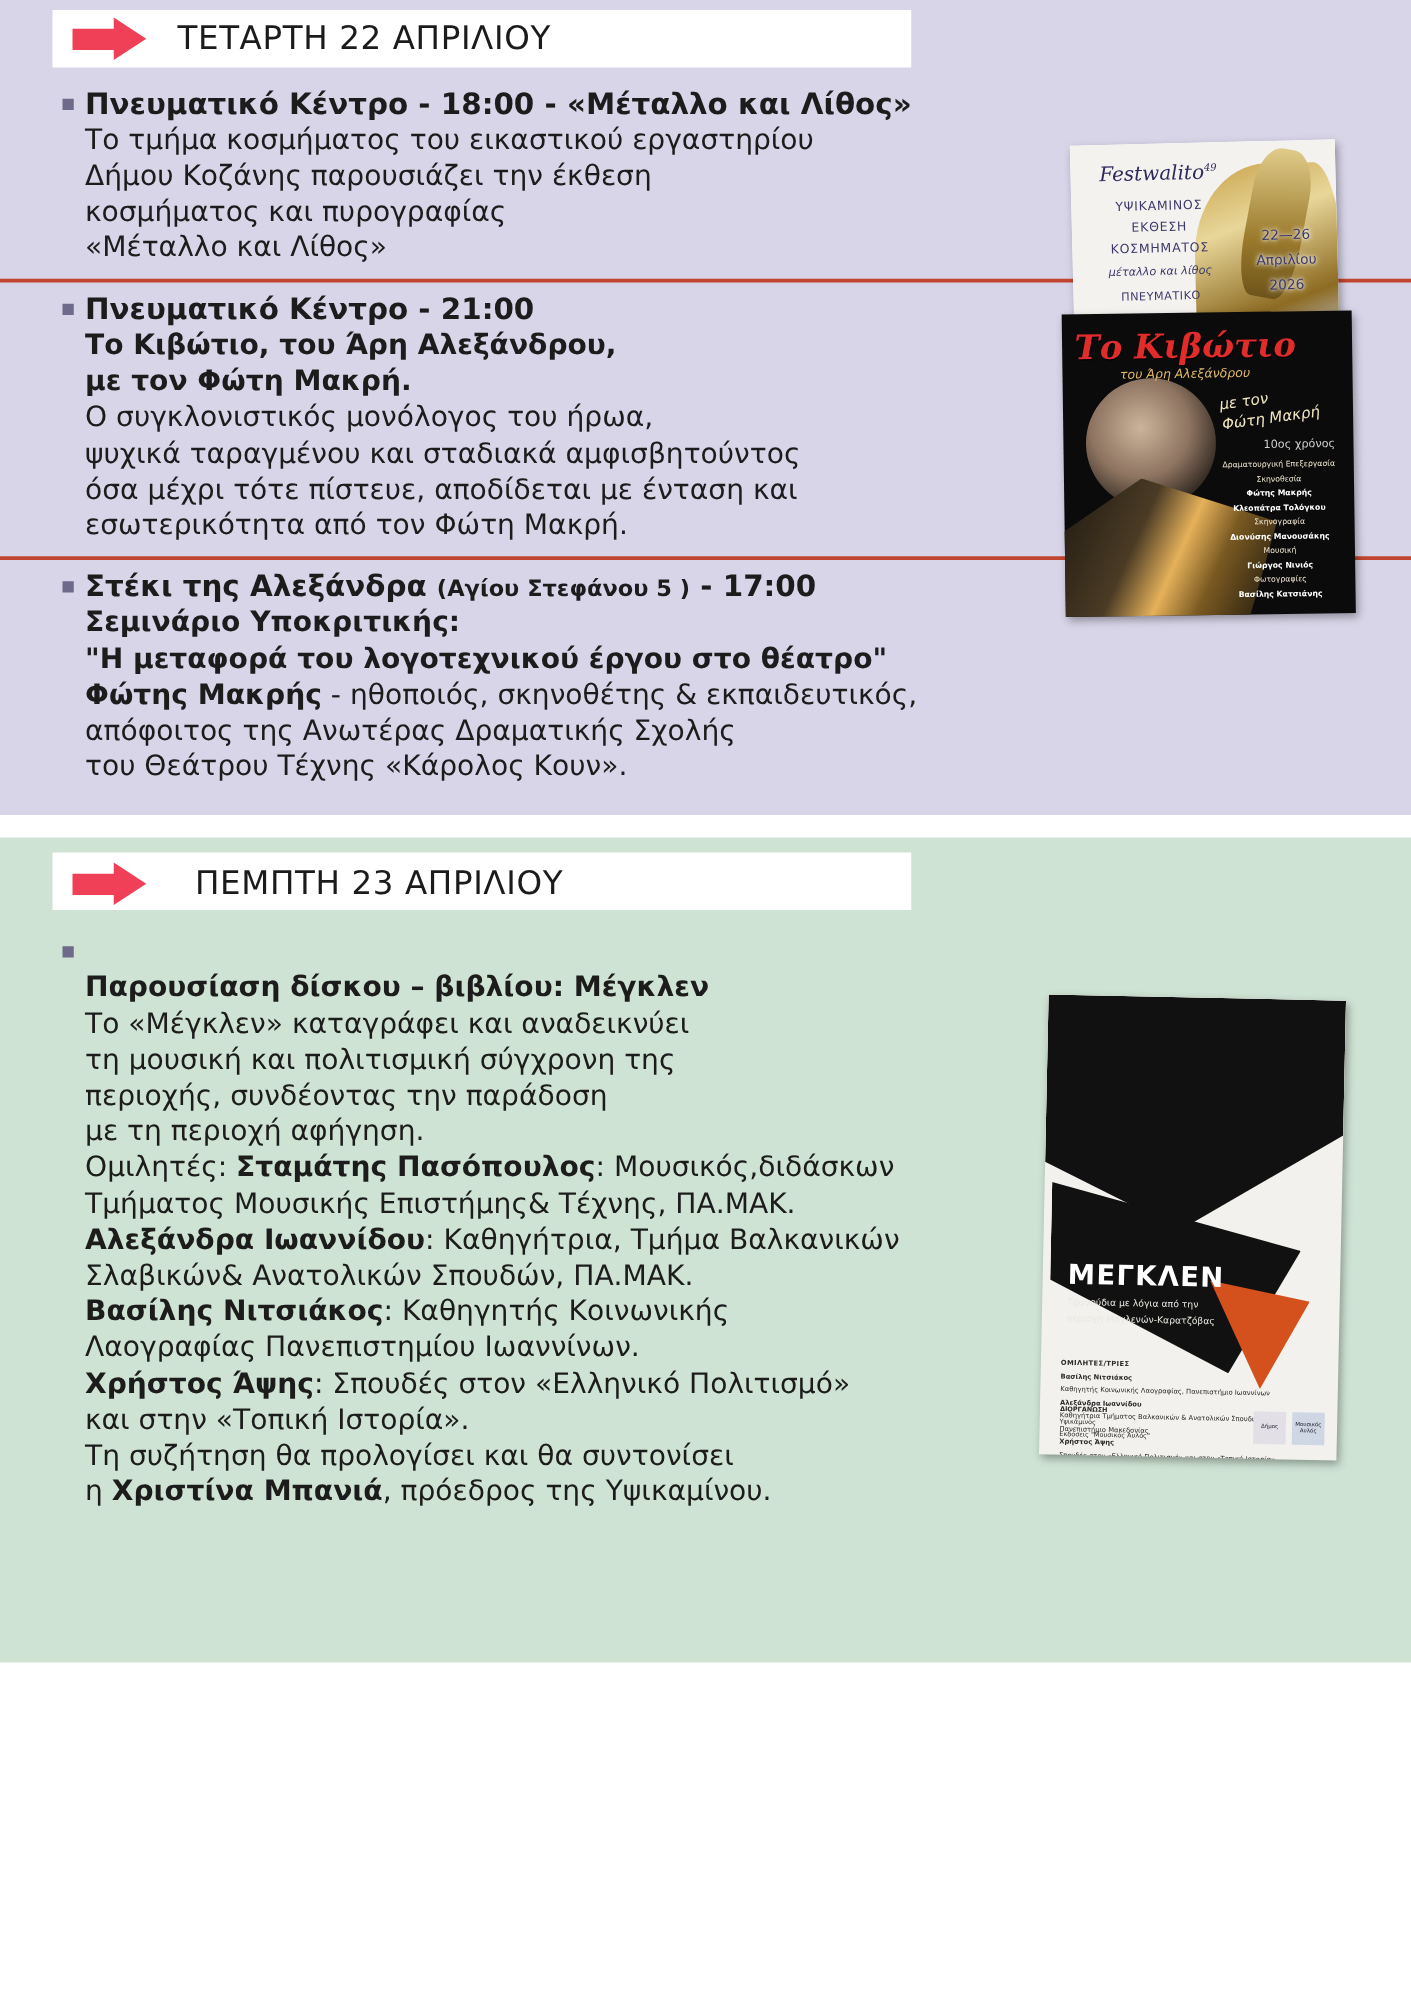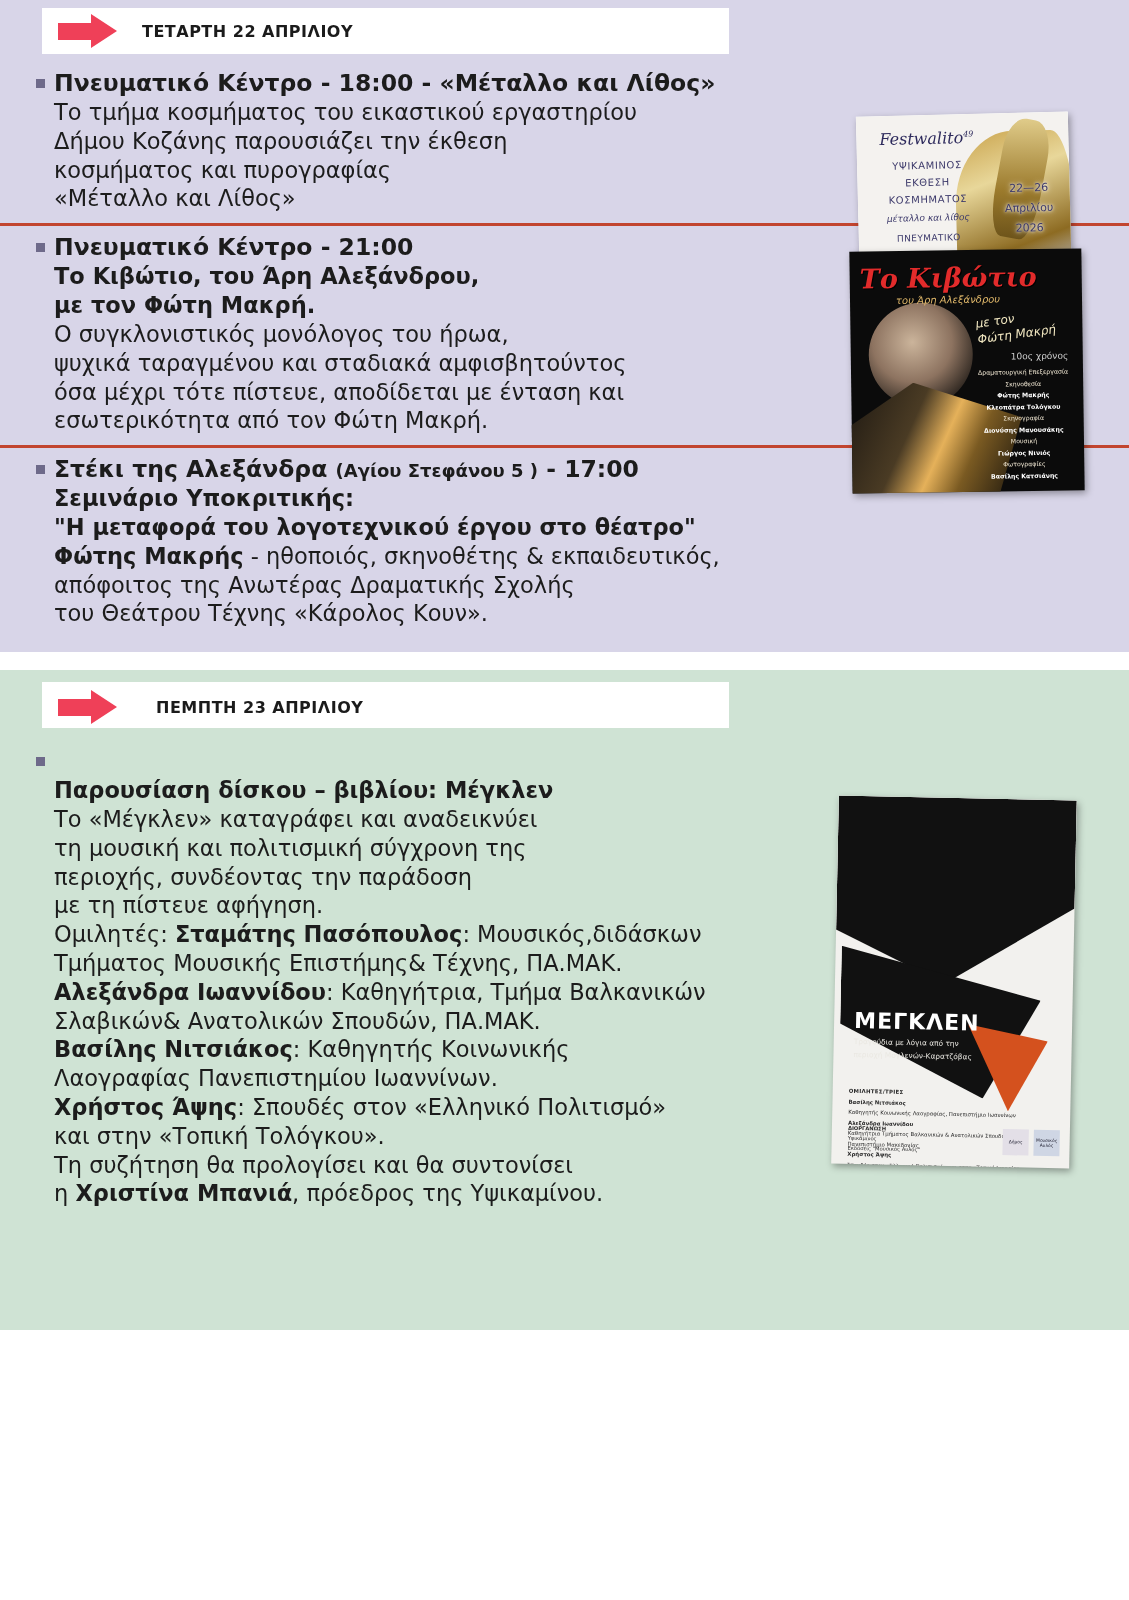--- a/index.html
+++ b/index.html
@@ -62,31 +62,31 @@
     width: 0;
     height: 0;
     border-top: 17px solid transparent;
     border-bottom: 17px solid transparent;
     border-left: 26px solid #ef4058;
     margin-left: -1px;
   }
   .day-title {
     position: relative;
     z-index: 3;
-    font-size: 16px;
-    font-weight: bold;
+    font-size: 26px;
+    font-weight: normal;
     letter-spacing: 0.5px;
     color: #1b1b1b;
     margin-left: 22px;
   }
 
   
   .entry {
     position: relative;
-    padding: 6px 0 10px 0;
+    padding: 6px 0 10px 14px;
   }
   .entry-inner {
     padding-left: 36px;
     padding-right: 40px;
   }
   .entry.with-poster .entry-inner {
     padding-right: 300px;
   }
   .bullet {
     display: inline-block;
@@ -493,41 +493,41 @@
         <div class="etxt lead b">
           <span class="bullet"></span>
         </div>
         <div class="etxt b" style="padding-left:18px">
           <div>Παρουσίαση δίσκου – βιβλίου: Μέγκλεν</div>
         </div>
         <div class="etxt" style="padding-left:18px">
           <div>Το «Μέγκλεν» καταγράφει και αναδεικνύει</div>
           <div>τη μουσική και πολιτισμική σύγχρονη της</div>
           <div>περιοχής, συνδέοντας την παράδοση</div>
-          <div>με τη πίστευε αφήγηση.</div>
+          <div>με τη περιοχή αφήγηση.</div>
 
           <div>
             <span>Ομιλητές: </span><span class="b">Σταμάτης Πασόπουλος</span><span>: Μουσικός,διδάσκων</span>
           </div>
           <div>Τμήματος Μουσικής Επιστήμης&amp; Τέχνης, ΠΑ.ΜΑΚ.</div>
 
           <div>
             <span class="b">Αλεξάνδρα Ιωαννίδου</span><span>: Καθηγήτρια, Τμήμα Βαλκανικών</span>
           </div>
           <div>Σλαβικών&amp; Ανατολικών Σπουδών, ΠΑ.ΜΑΚ.</div>
 
           <div>
             <span class="b">Βασίλης Νιτσιάκος</span><span>: Καθηγητής Κοινωνικής</span>
           </div>
           <div>Λαογραφίας Πανεπιστημίου Ιωαννίνων.</div>
 
           <div>
             <span class="b">Χρήστος Άψης</span><span>: Σπουδές στον «Ελληνικό Πολιτισμό»</span>
           </div>
-          <div>και στην «Τοπική Τολόγκου».</div>
+          <div>και στην «Τοπική Ιστορία».</div>
 
           <div>Τη συζήτηση θα προλογίσει και θα συντονίσει</div>
           <div>
             <span>η </span><span class="b">Χριστίνα Μπανιά</span><span>, πρόεδρος της Υψικαμίνου.</span>
           </div>
         </div>
       </div>
 
       <div class="poster" id="poster-megklen">
         <div class="pm-black-top"></div>

